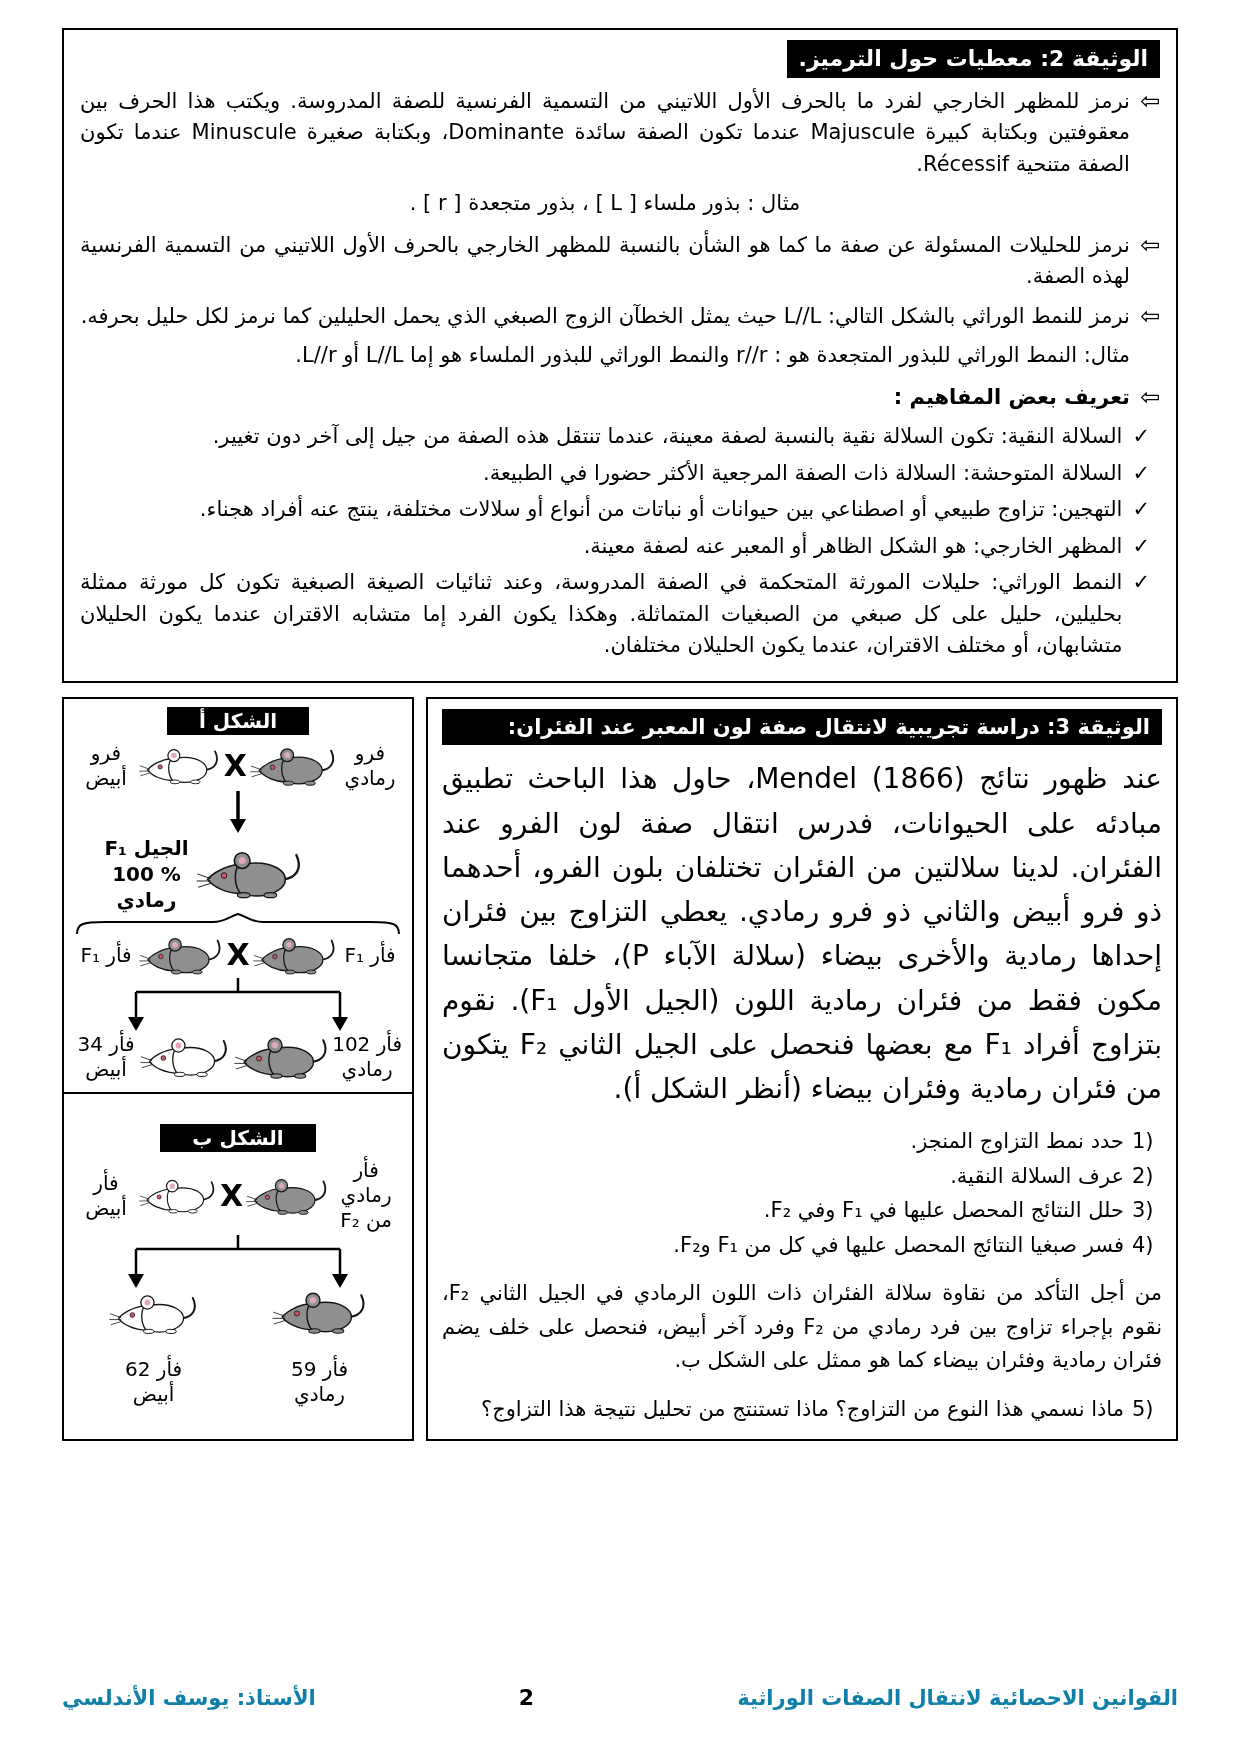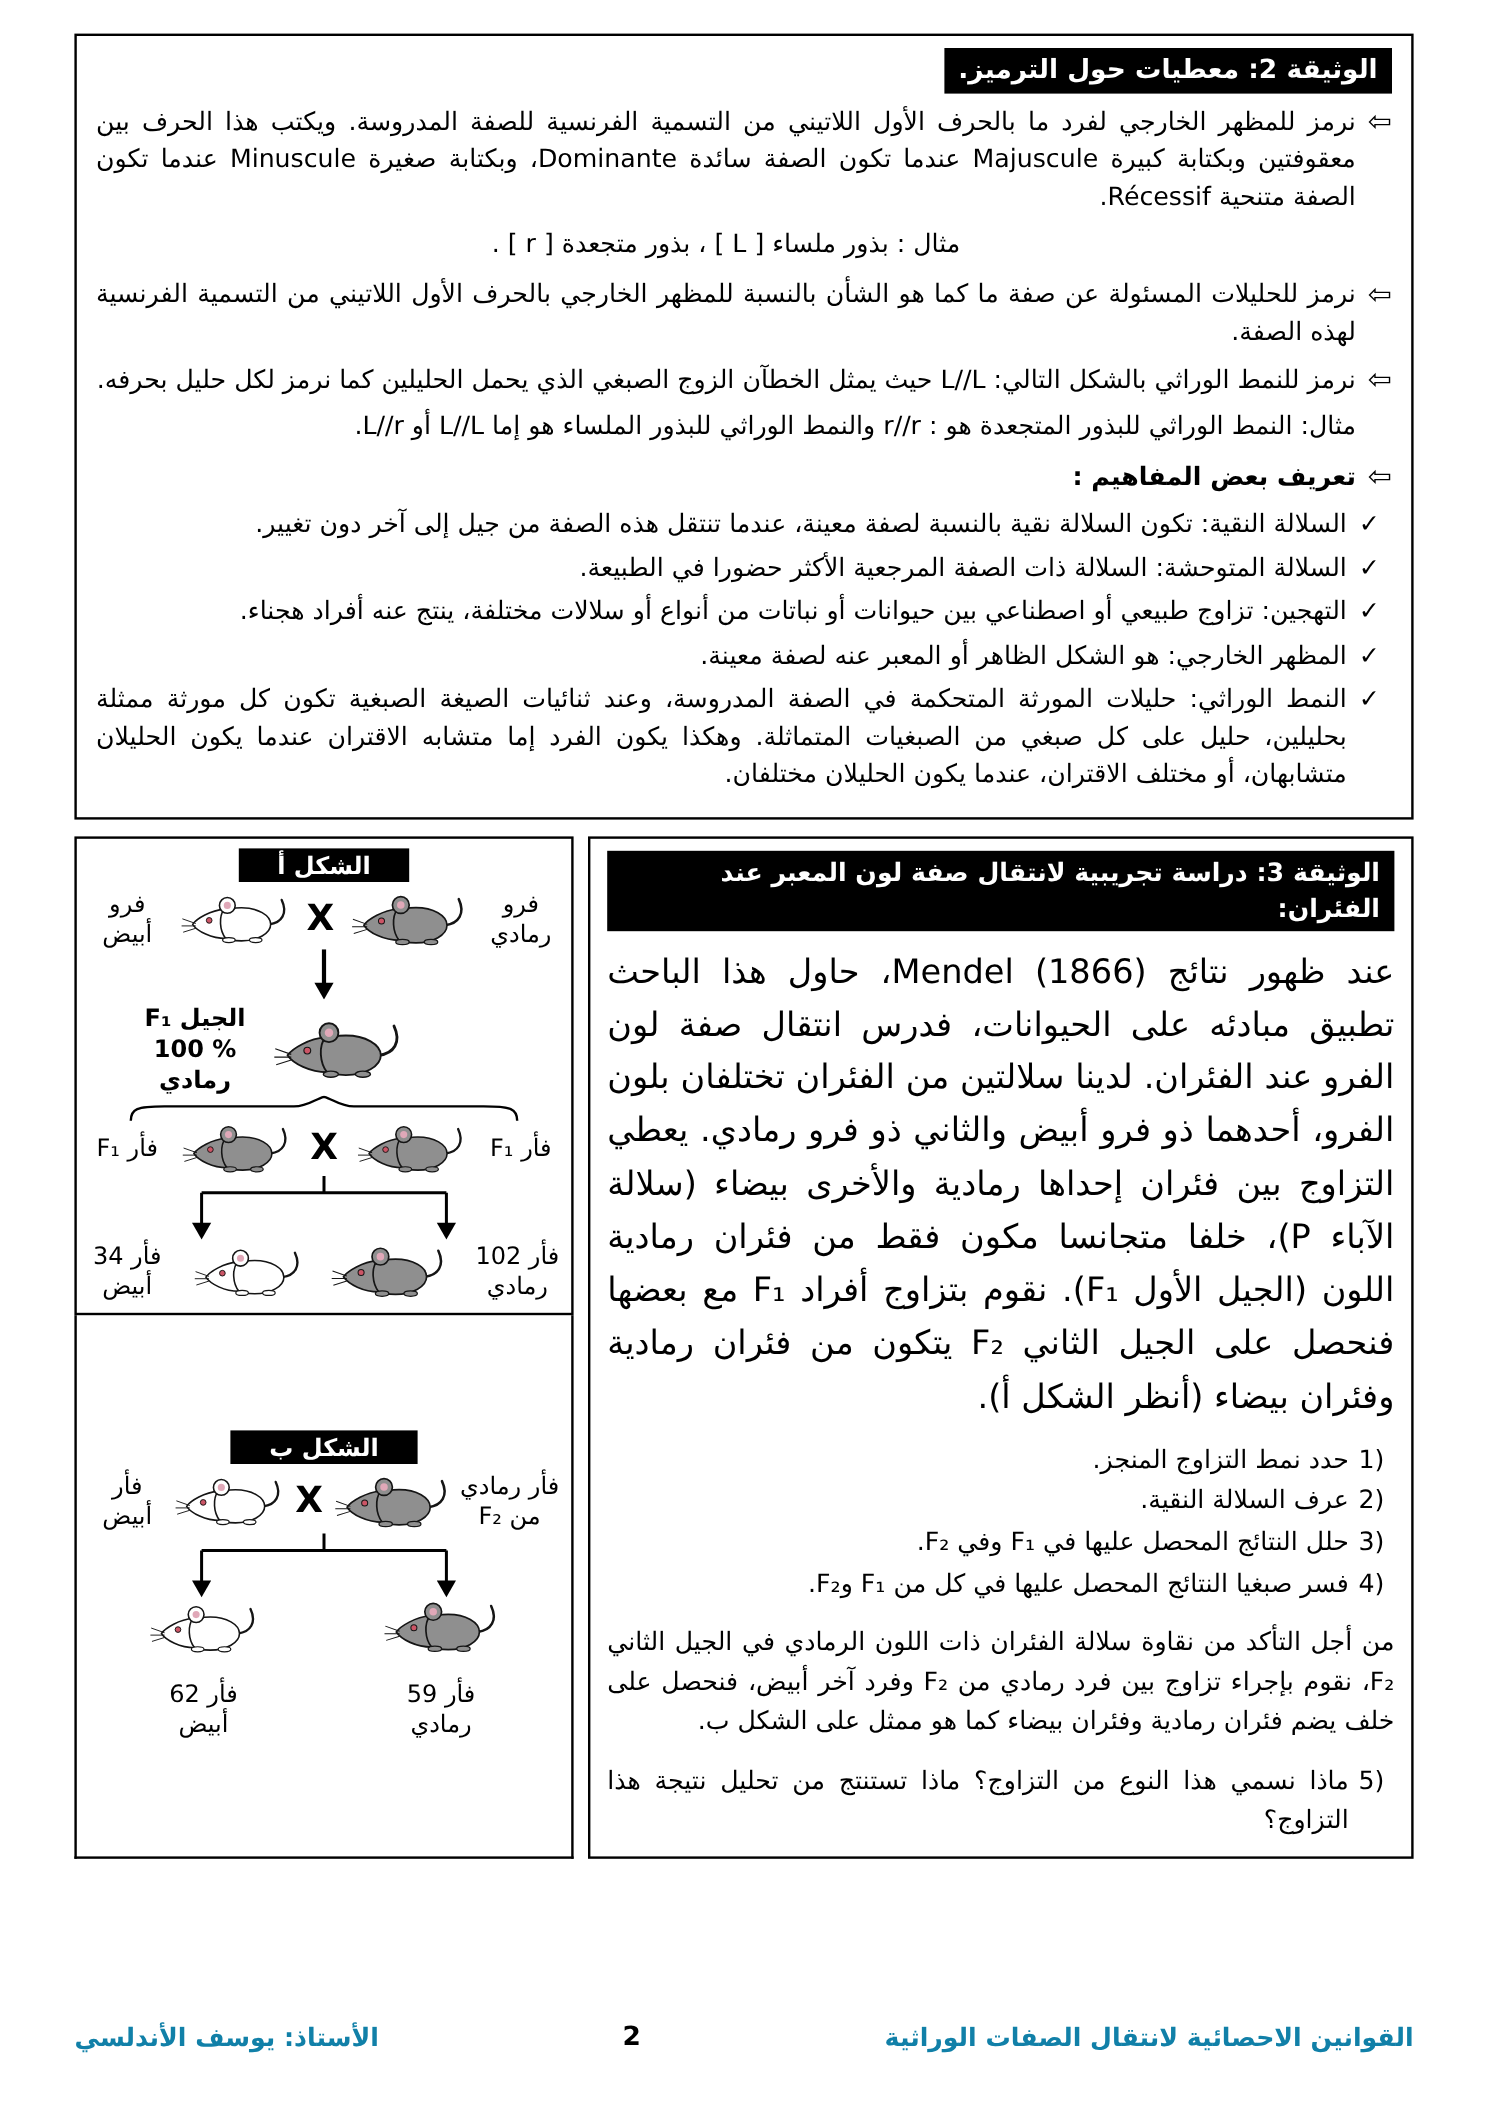--- a/index.html
+++ b/index.html
@@ -39,21 +39,21 @@
   .doc3 { flex:1; padding:10px 14px 12px 14px; }
   .doc3 .intro { font-size:28px; line-height:1.58; text-align:justify; margin-top:12px; }
   .questions { margin-top:14px; }
   .q { display:flex; gap:8px; font-size:21px; line-height:1.55; margin:2px 0; }
   .q .qnum { flex:none; direction:ltr; min-width:30px; }
   .q .qtext { text-align:justify; }
   .para2 { font-size:21px; line-height:1.58; text-align:justify; margin-top:16px; }
   .q5 { margin-top:16px; }
 
   
-  .figures { width:416px; flex:none; display:flex; flex-direction:column; }
+  .figures { width:352px; flex:none; display:flex; flex-direction:column; }
   .fig { padding:6px 8px 10px 8px; display:flex; flex-direction:column; }
   .fig-a { border:2px solid #000; }
   .fig-b { border:2px solid #000; border-top:0; flex:1; justify-content:center; }
   .fig-label-wrap { text-align:center; margin:2px 0 6px 0; }
   .fig-label { display:inline-block; background:#000; color:#fff; font-weight:bold; font-size:20px; padding:2px 32px; }
   .row { display:flex; align-items:center; justify-content:space-between; padding:0 2px; }
   .side-label { font-weight:normal; font-size:20px; line-height:1.25; text-align:center; min-width:64px; }
   .ltr { direction:ltr; unicode-bidi:isolate; }
   .cross { font-weight:bold; font-size:30px; line-height:1; padding:0 2px; }
   .center { text-align:center; line-height:0; }

